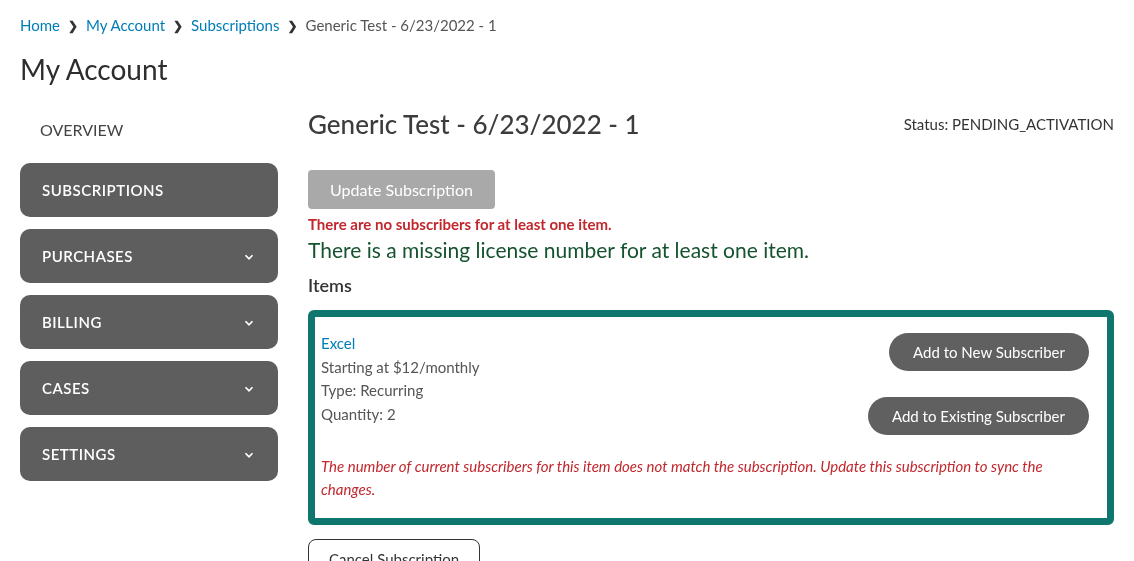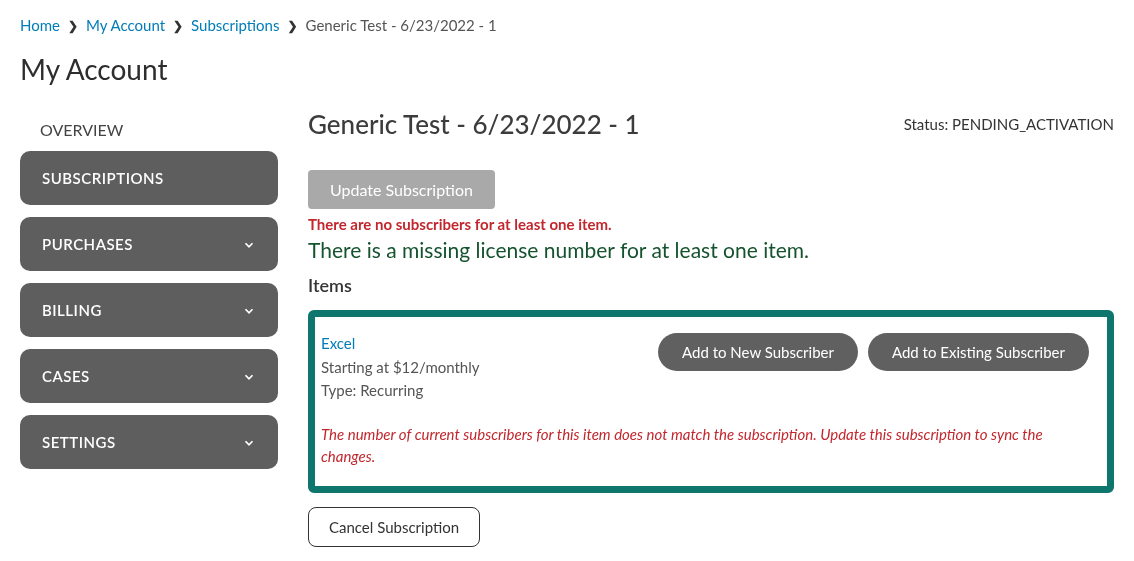--- a/index.html
+++ b/index.html
@@ -34,21 +34,21 @@
       font-size: 28px;
       font-weight: 400;
       color: #2d2d2d;
       margin-bottom: 22px;
     }
     .layout { display: flex; gap: 30px; }
     .sidebar { width: 258px; flex-shrink: 0; }
     .overview {
       font-size: 16px;
       color: #444;
-      padding: 12px 20px 12px 20px;
+      padding: 12px 20px 24px 20px;
       font-weight: 400;
     }
     .sidebar-item {
       display: flex;
       justify-content: space-between;
       align-items: center;
       background: #5e5e5e;
       color: #fff;
       border-radius: 10px;
       padding: 18px 22px;
@@ -129,23 +129,23 @@
       display: inline-block;
       cursor: pointer;
     }
     .item-line {
       font-size: 15px;
       color: #555;
       line-height: 1.55;
     }
     .item-actions {
       display: flex;
-      flex-direction: row;
-      gap: 10px;
-      align-items: flex-start;
+      flex-direction: column;
+      gap: 26px;
+      align-items: flex-end;
     }
     .btn-dark {
       background: #606060;
       color: #fff;
       border-radius: 22px;
       padding: 10px 24px;
       font-size: 15px;
       white-space: nowrap;
     }
     .item-warning {
@@ -240,20 +240,21 @@
       <div class="warning-gray">There is a missing license number for at least one item.</div>
 
       <div class="items-header">Items</div>
 
       <div class="items-box">
         <div class="item-row">
           <div class="item-info">
             <span class="item-name">Excel</span>
             <div class="item-line">Starting at $12/monthly</div>
             <div class="item-line">Type: Recurring</div>
+            <div class="item-line">Quantity: 2</div>
           </div>
           <div class="item-actions">
             <button class="btn btn-dark">Add to New Subscriber</button>
             <button class="btn btn-dark">Add to Existing Subscriber</button>
           </div>
         </div>
         <div class="item-warning">The number of current subscribers for this item does not match the subscription. Update this subscription to sync the changes.</div>
       </div>
 
       <button class="btn btn-cancel">Cancel Subscription</button>

